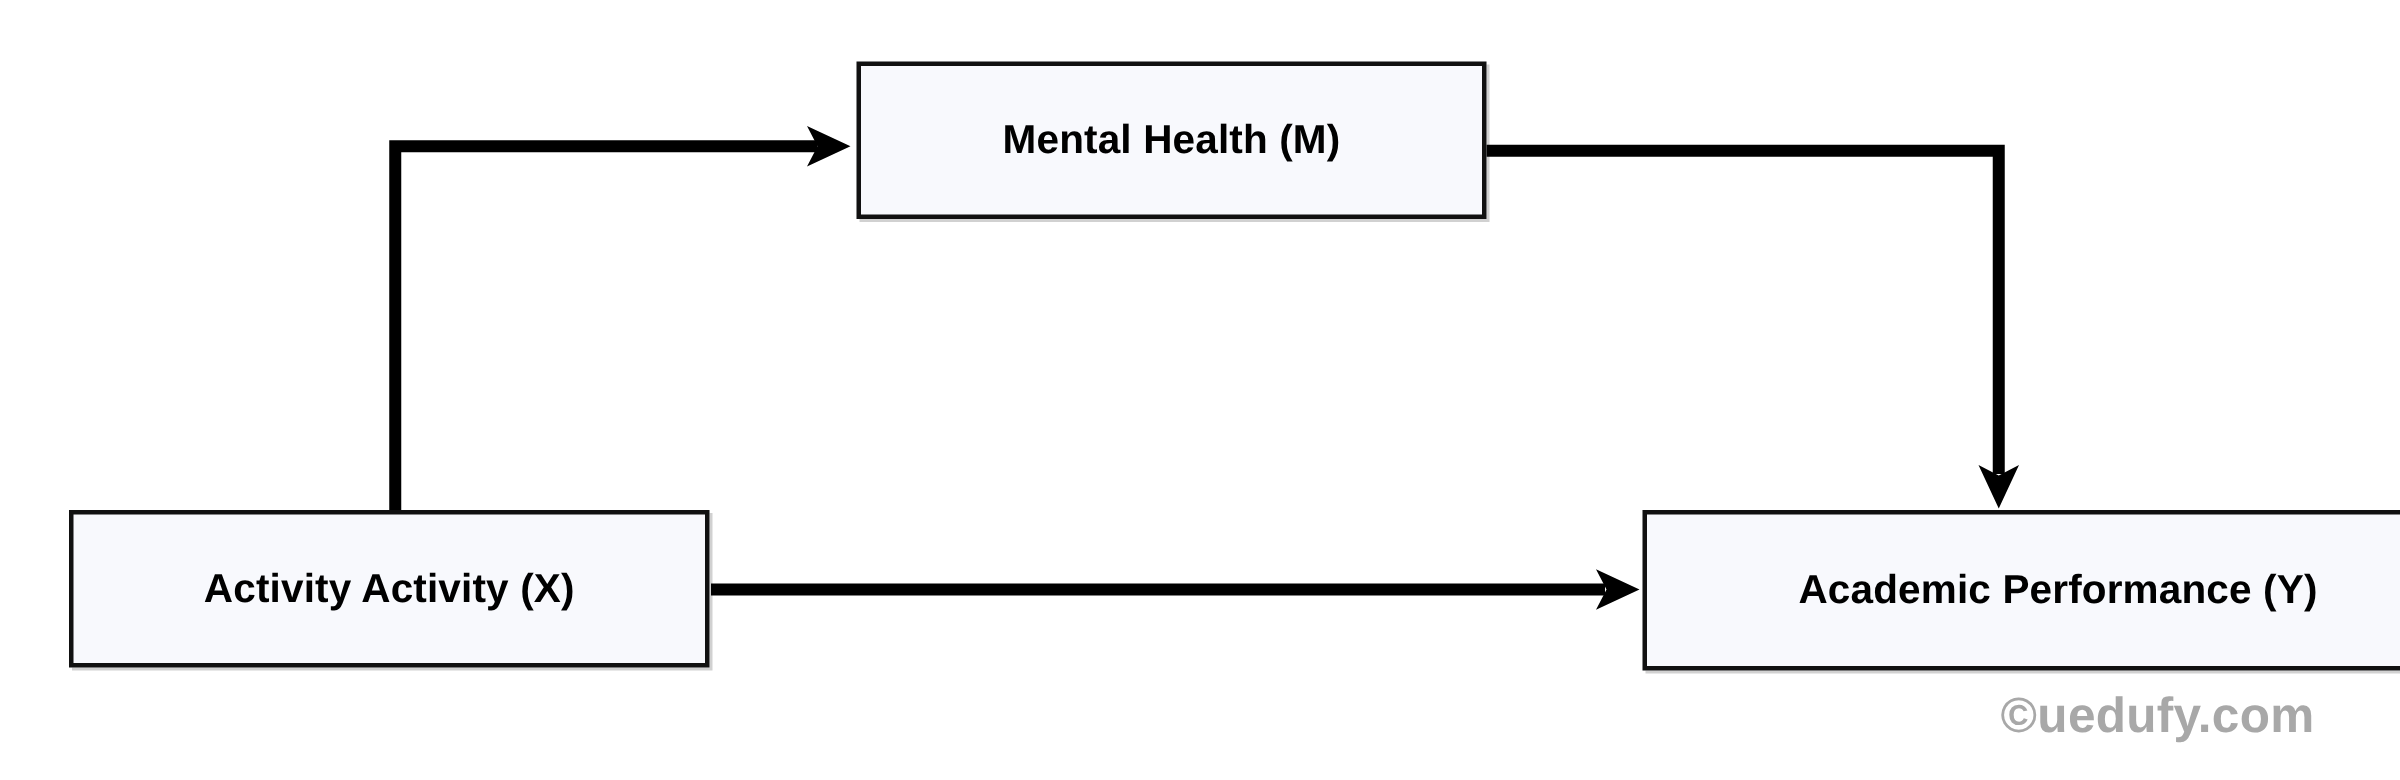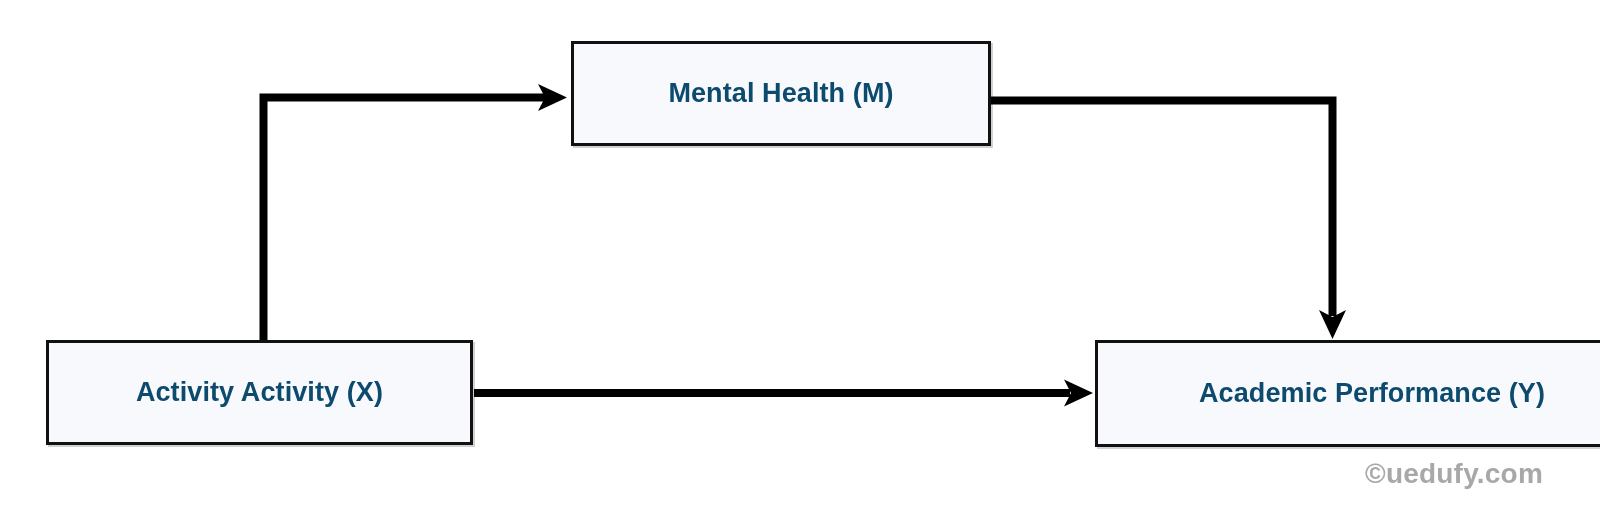--- a/index.html
+++ b/index.html
@@ -34,21 +34,21 @@
     box-shadow: 2px 2px 0 rgba(0,0,0,0.18);
     display: flex;
     align-items: center;
     justify-content: center;
     z-index: 3;
   }
   .node-label {
     font-family: "Liberation Sans", sans-serif;
     font-weight: bold;
     font-size: 27px;
-    color: #0c4a6e;
+    color: #000000;
     letter-spacing: 0.1px;
     white-space: nowrap;
     line-height: 1;
   }
   #node-mediator {
     left: 571px;
     top: 41px;
     width: 420px;
     height: 105px;
   }
@@ -63,21 +63,21 @@
     top: 340px;
     width: 554px;
     height: 107px;
   }
   #watermark {
     position: absolute;
     right: 57px;
     top: 458px;
     font-family: "Liberation Sans", sans-serif;
     font-weight: bold;
-    font-size: 28px;
+    font-size: 33px;
     color: #a8a8a8;
     letter-spacing: 0.2px;
     white-space: nowrap;
     z-index: 4;
   }
 </style>
 </head>
 <body>
 
 <div id="canvas">

